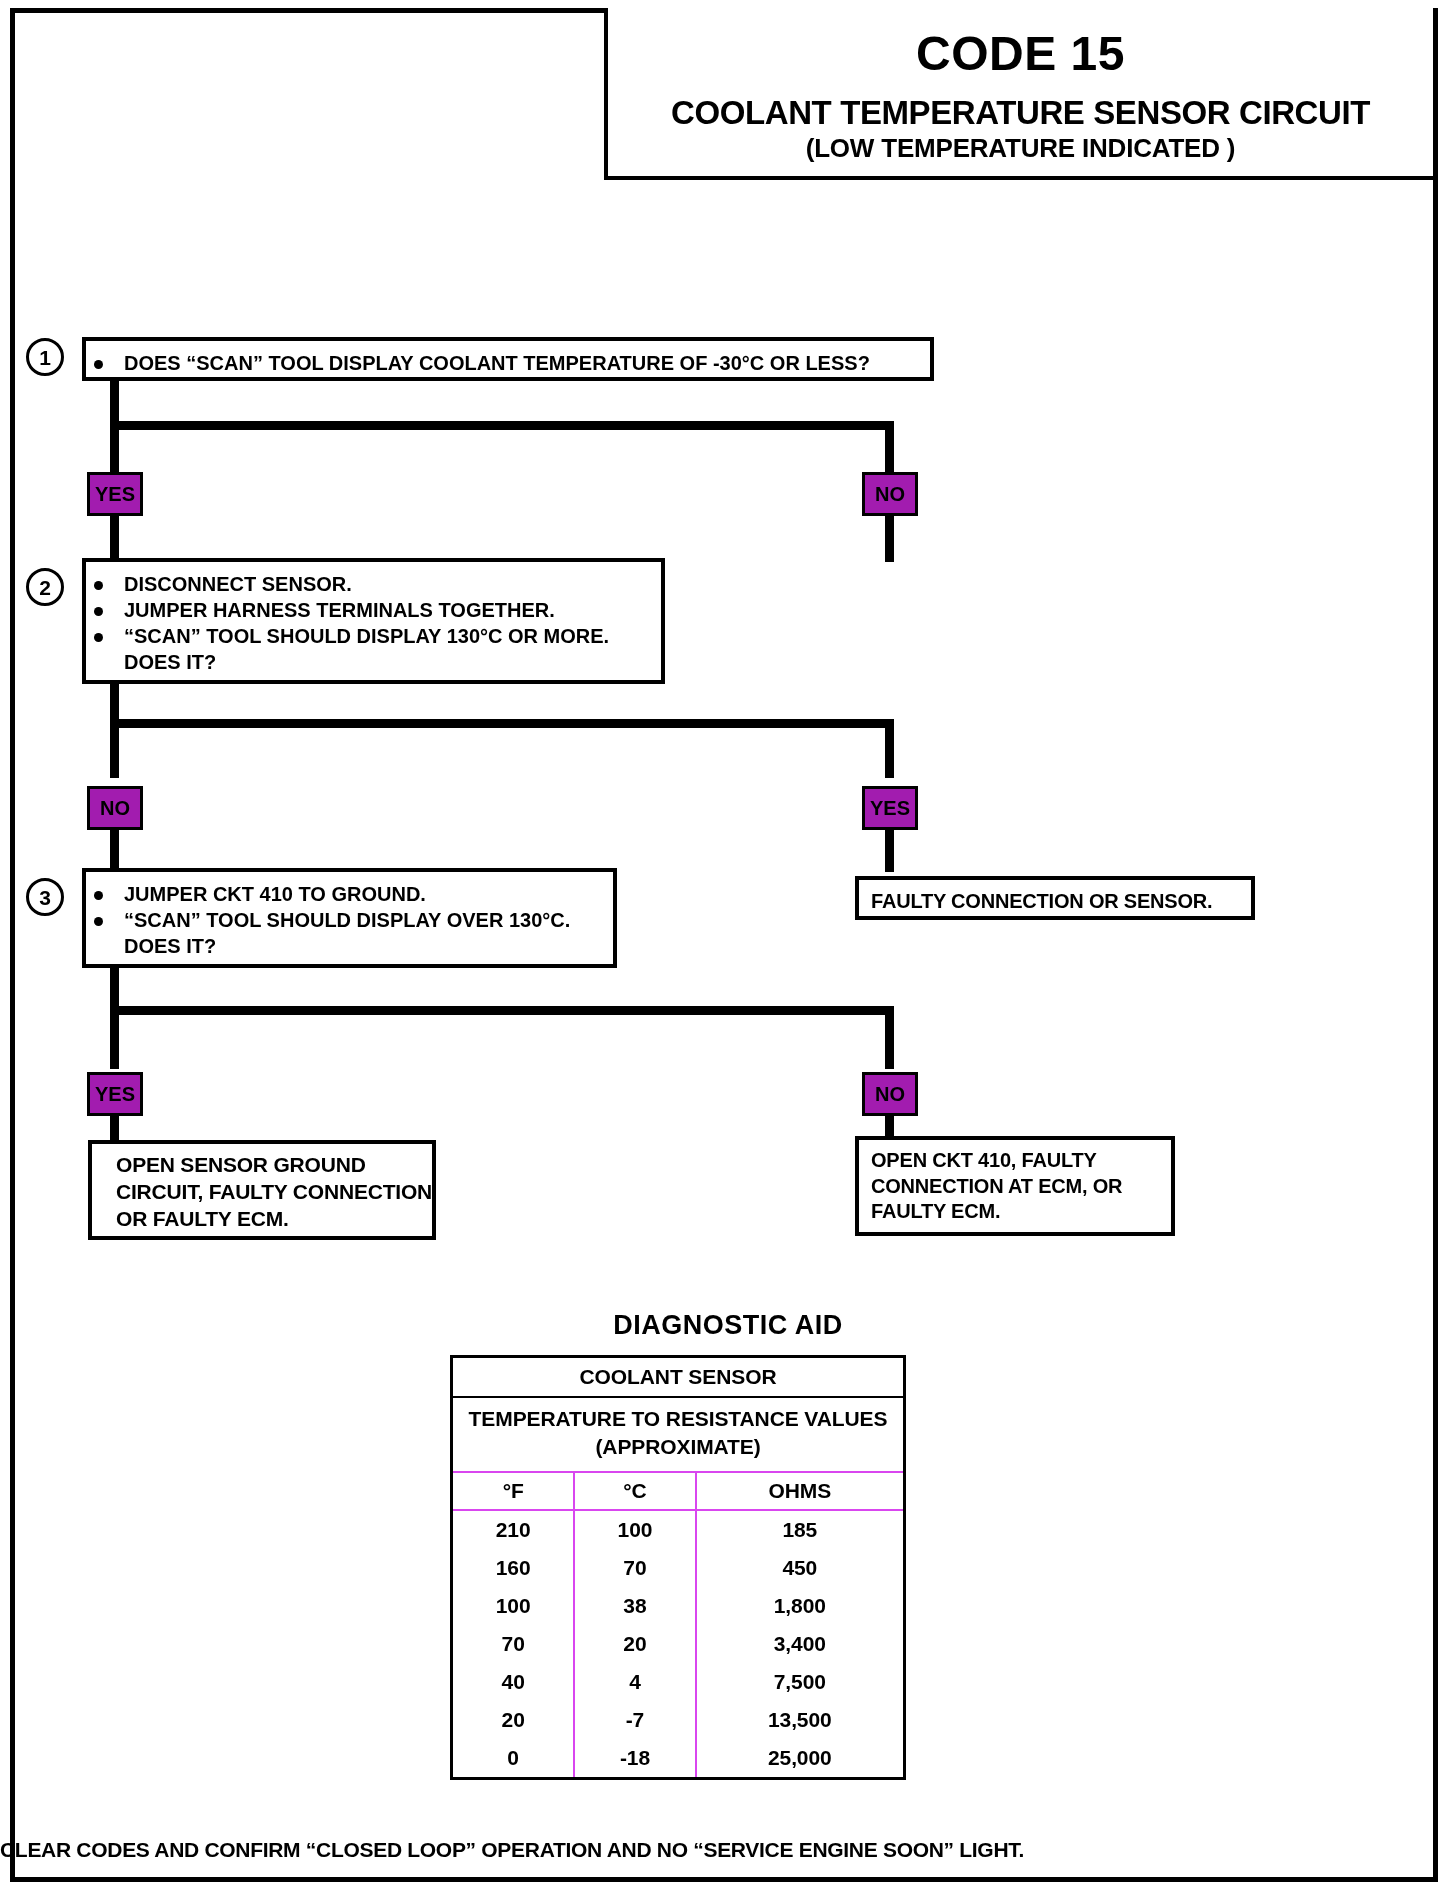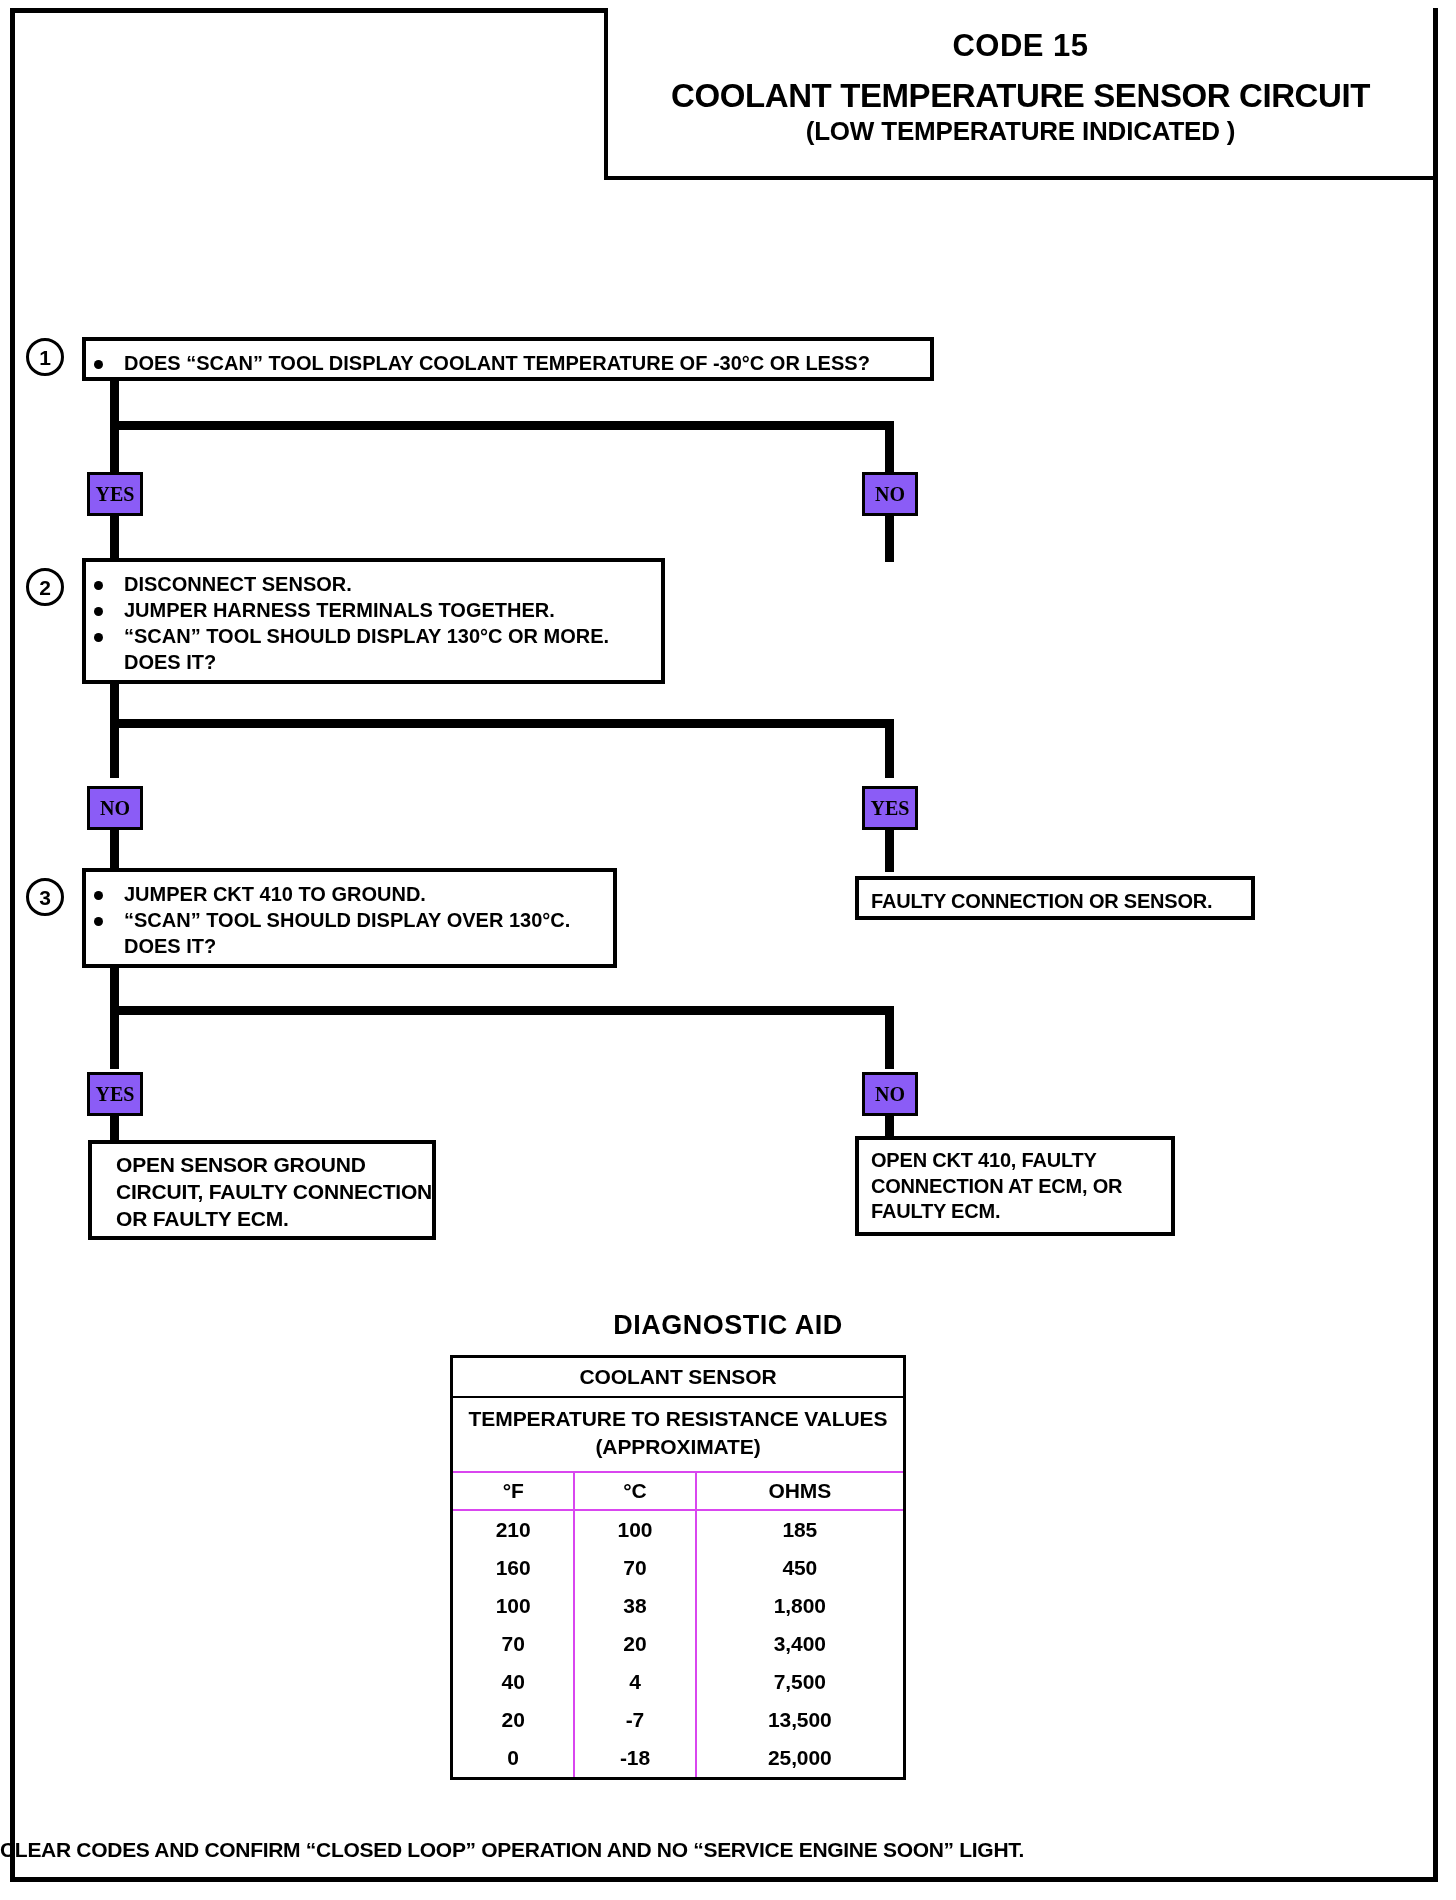--- a/index.html
+++ b/index.html
@@ -36,21 +36,21 @@
     width: 829px;
     height: 172px;
     border: 4px solid #000;
     border-top: none;
     border-right: none;
     box-sizing: border-box;
     background: #fff;
     text-align: center;
   }
   #code-title {
-    font-size: 31px;
+    font-size: 48px;
     font-weight: bold;
     letter-spacing: 0.5px;
     margin-top: 22px;
     line-height: 1;
   }
   #main-title {
     font-size: 33px;
     font-weight: bold;
     letter-spacing: -0.4px;
     margin-top: 18px;
@@ -118,29 +118,28 @@
     line-height: 34px;
     box-sizing: border-box;
   }
 
   
   .yn {
     position: absolute;
     width: 56px;
     height: 44px;
     border: 3px solid #000;
-    background: #8b5cf6;
+    background: #a21caf;
     box-sizing: border-box;
     font-size: 20px;
     font-weight: bold;
     text-align: center;
     line-height: 38px;
     letter-spacing: 0px;
     z-index: 5;
-    font-family: Liberation Serif, serif;
   }
 
   
   .vline { position: absolute; background: #000; width: 9px; }
   .hline { position: absolute; background: #000; height: 9px; }
 
   
   #aid-title {
     position: absolute;
     left: 0;

